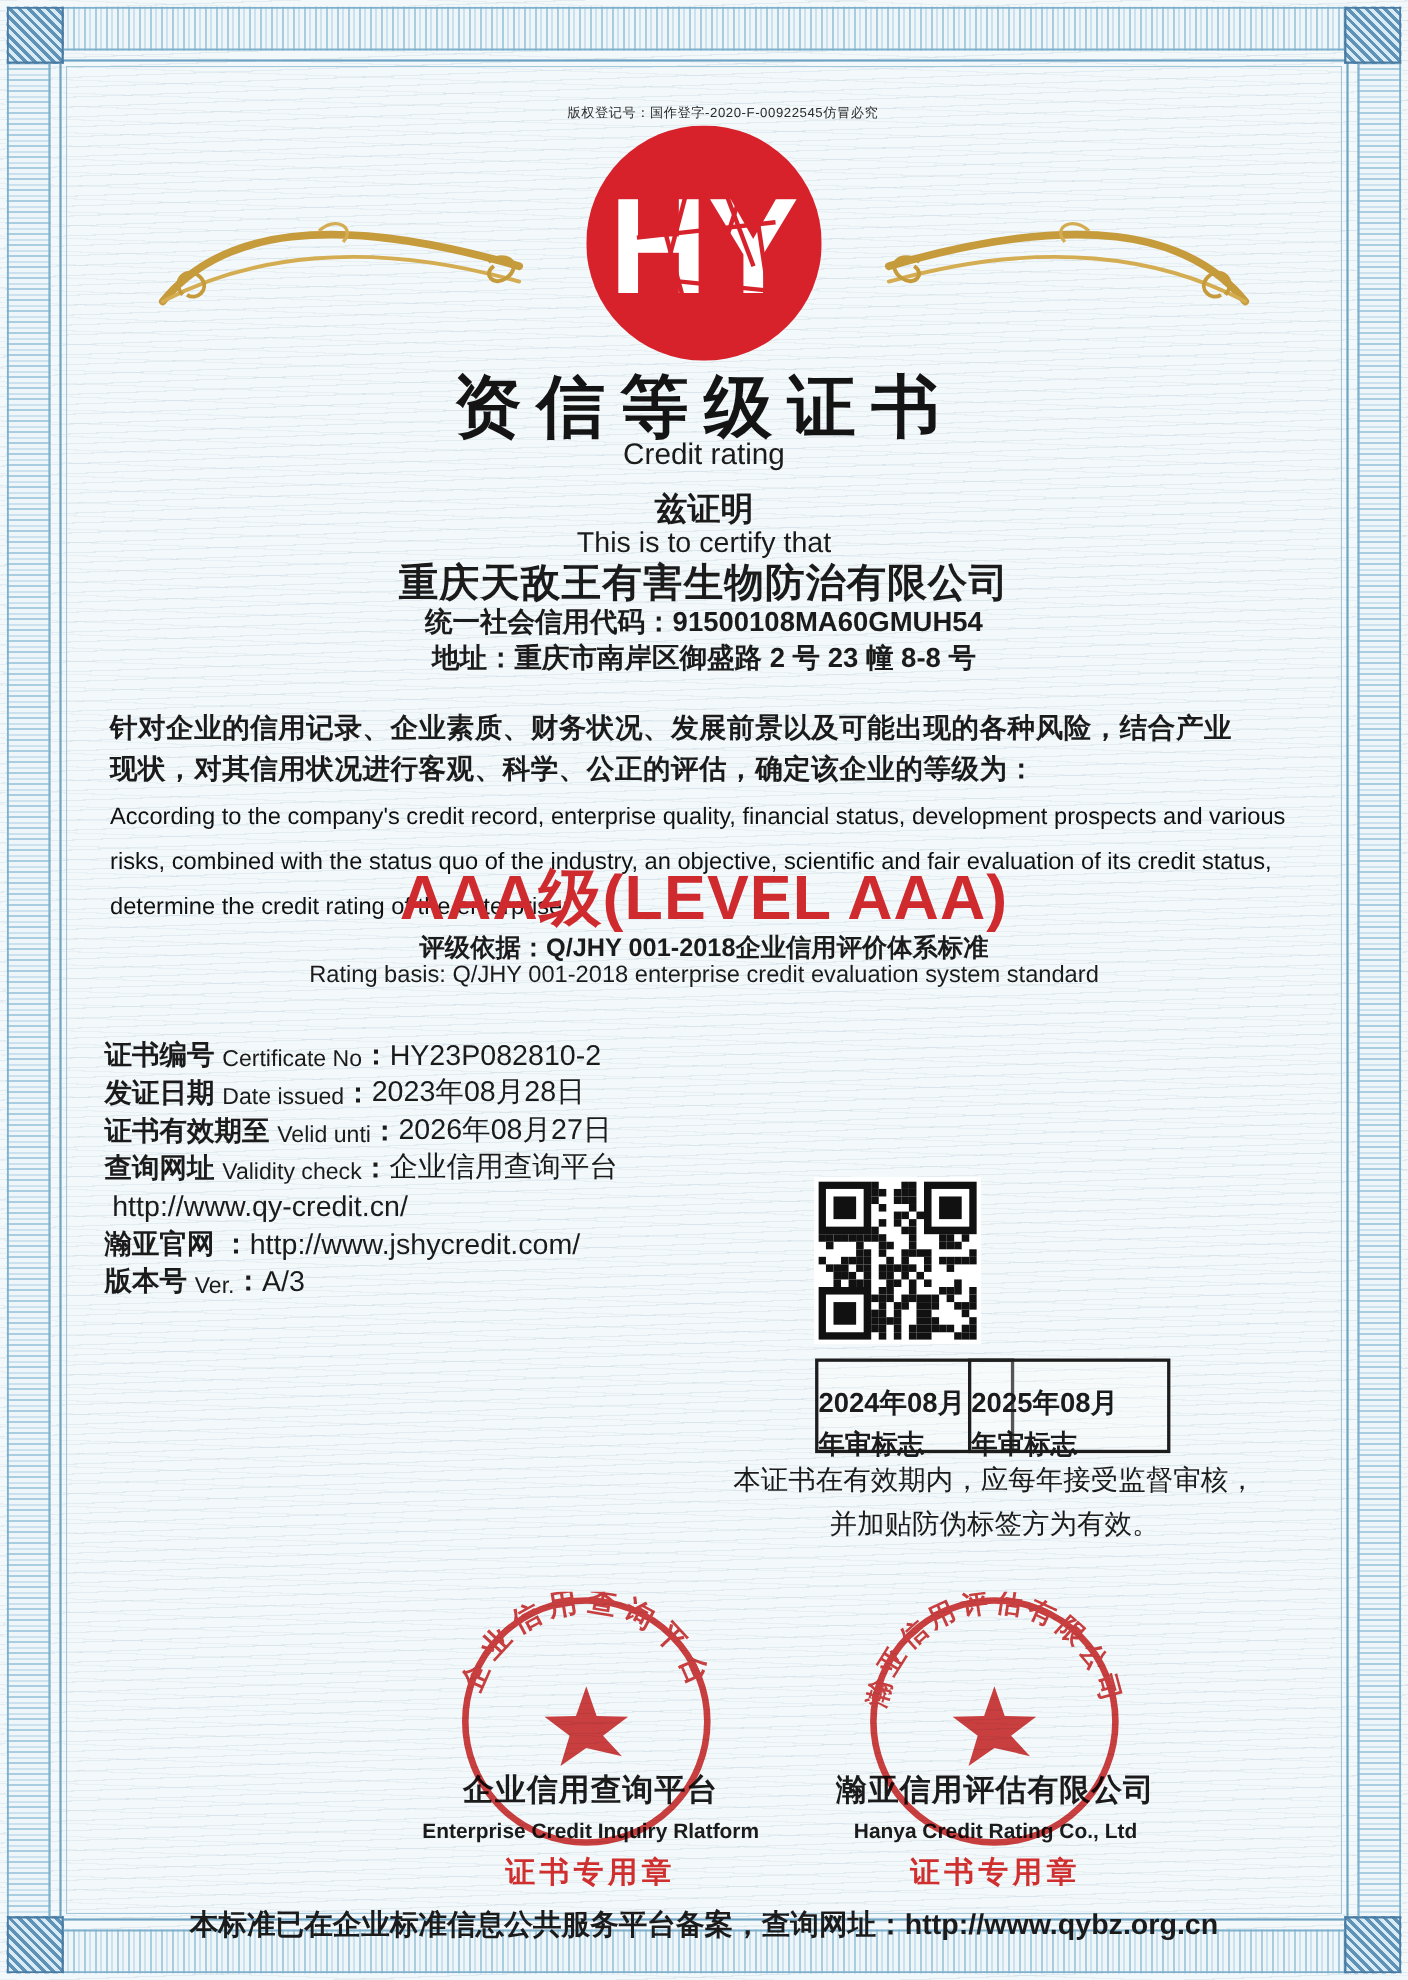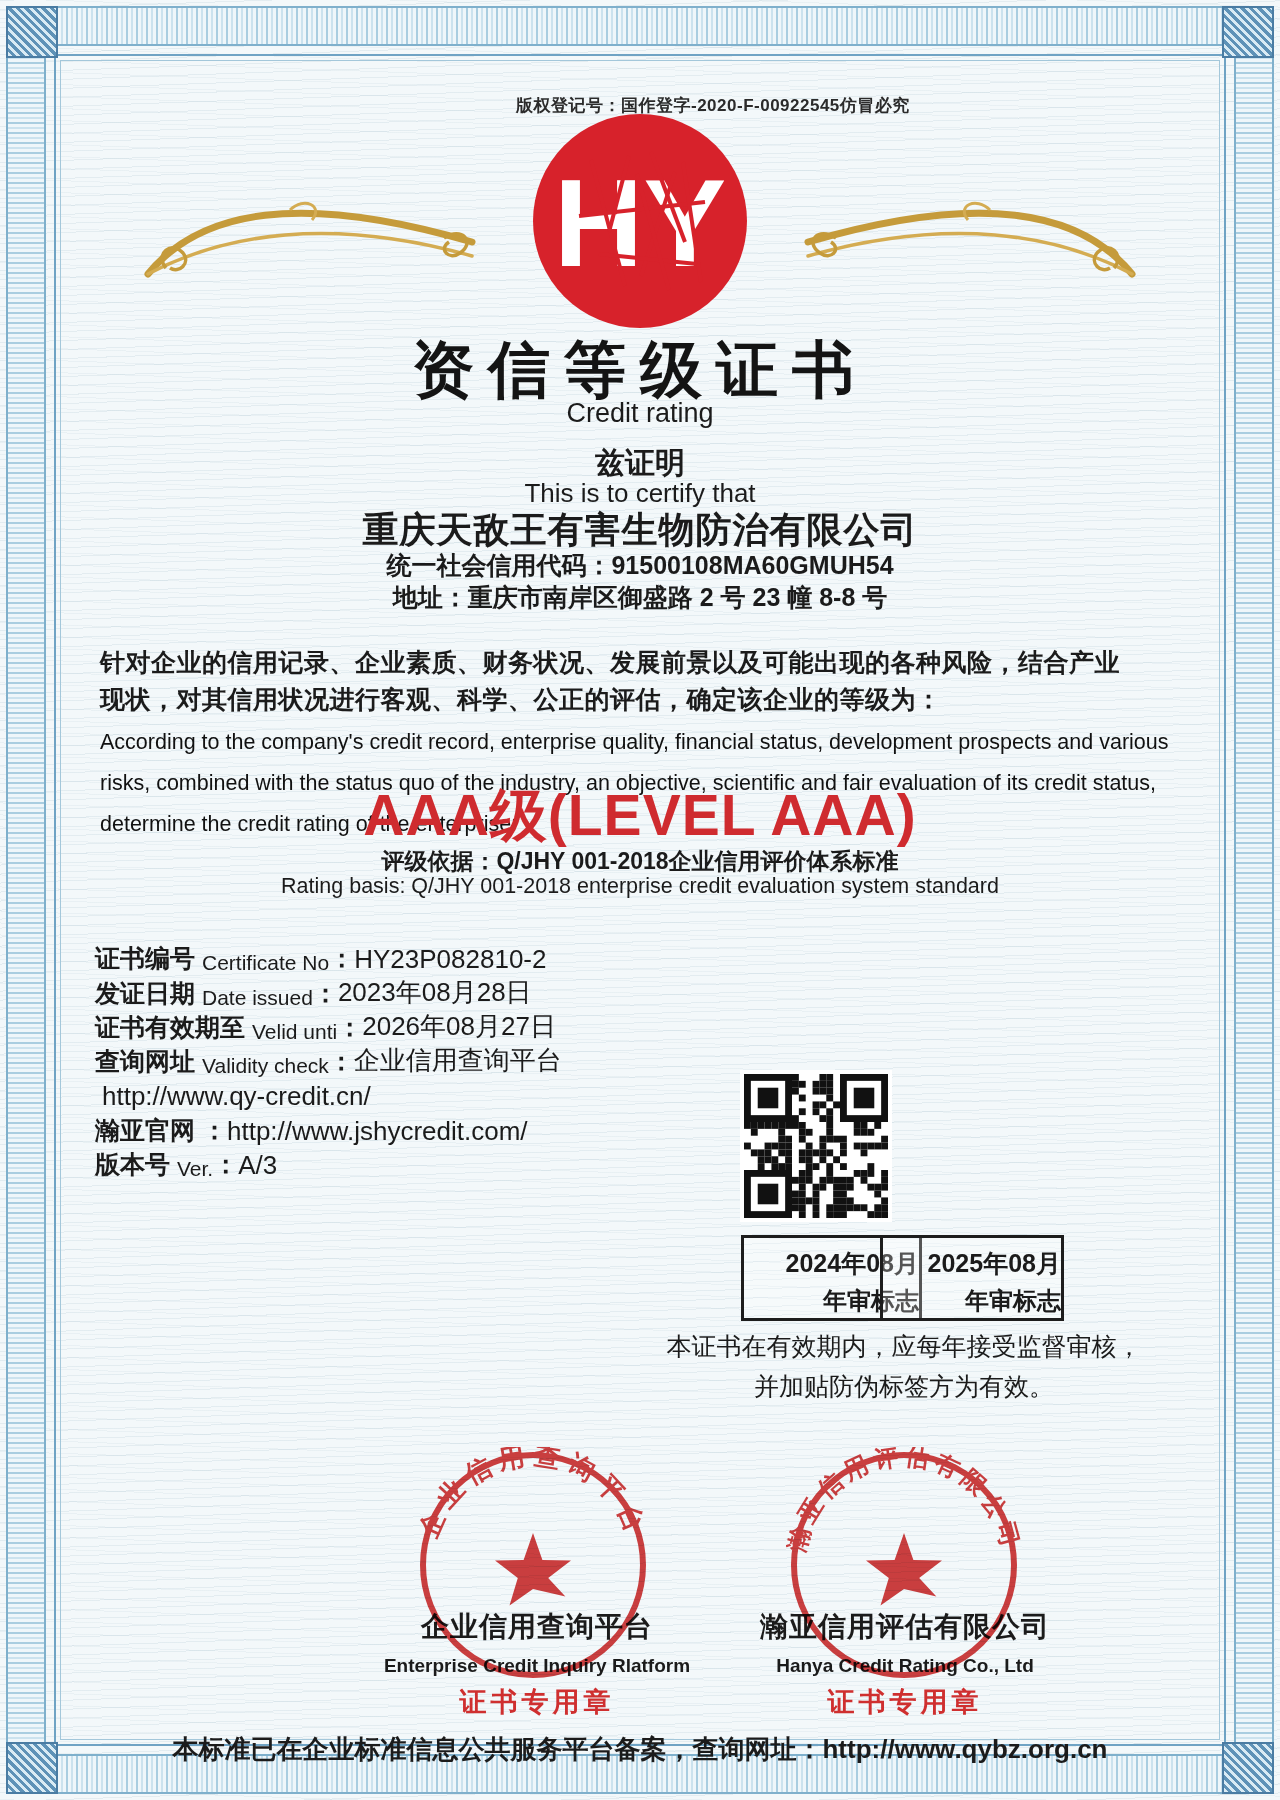--- a/index.html
+++ b/index.html
@@ -24,21 +24,21 @@
   .b-left { left:6px; } .b-right { right:6px; }
   .corner { position:absolute; width:52px; height:52px; z-index:3;
     background:repeating-linear-gradient(45deg,#5e92b7 0 3px,#d9ebf4 3px 6px);
     box-shadow: inset 0 0 0 2px #4a7ca3; }
   .c-tl { top:6px; left:6px; } .c-tr { top:6px; right:6px; }
   .c-bl { bottom:6px; left:6px; } .c-br { bottom:6px; right:6px; }
   .inner-frame  { position:absolute; inset:54px; border:2px solid #6fa3c4; z-index:2; pointer-events:none; }
   .inner-frame2 { position:absolute; inset:60px; border:1px solid #a3c7da; z-index:2; pointer-events:none; }
 
   
-  .copyright { position:absolute; top:94px; left:516px; font-size:17px; font-weight:700; color:#2b2b2b; letter-spacing:0.5px; z-index:5; }
+  .copyright { position:absolute; top:94px; left:516px; font-size:12px; font-weight:400; color:#2b2b2b; letter-spacing:0.5px; z-index:5; }
   .logo { position:absolute; top:114px; left:533px; width:214px; height:214px; z-index:6; }
   .flourish { position:absolute; top:182px; width:340px; height:110px; z-index:4; }
   .flourish.left  { left:140px; }
   .flourish.right { left:800px; transform:scaleX(-1); }
 
   .title-zh { position:absolute; top:328px; left:0; width:100%; text-align:center; font-size:62px; font-weight:700; letter-spacing:14px; color:#141414; z-index:5; }
   .title-en { position:absolute; top:398px; left:0; width:100%; text-align:center; font-size:27px; font-weight:500; z-index:5; }
   .certify-zh { position:absolute; top:443px; left:0; width:100%; text-align:center; font-size:30px; font-weight:600; z-index:5; }
   .certify-en { position:absolute; top:478px; left:0; width:100%; text-align:center; font-size:26px; font-weight:500; z-index:5; }
   .company { position:absolute; top:506px; left:0; width:100%; text-align:center; font-size:36px; font-weight:800; letter-spacing:1px; z-index:5; }
@@ -61,21 +61,21 @@
   .d-en { font-size:21px; font-weight:400; margin-left:7px;margin-top:15px; }
   .d-sep { font-size:25px; font-weight:700; }
   .d-val { font-size:26px; font-weight:500; }
 
   
   .qr-box { position:absolute; top:1070px; left:740px; width:152px; height:152px; background:#fff; padding:4px; z-index:5; }
   .qr-box svg { width:100%; height:100%; display:block; }
   .qr-note { position:absolute; top:1072px; left:906px; width:280px; z-index:5; }
   .qr-note div { font-size:25px; font-weight:500; line-height:44px; letter-spacing:0.5px; white-space:nowrap; }
 
-  .year-box { position:absolute; top:1235px; height:86px; border:3px solid #1d1d1d; text-align:right; padding-top:9px; z-index:5; background:rgba(255,255,255,0.25); }
+  .year-box { position:absolute; top:1235px; height:86px; border:3px solid #1d1d1d; text-align:left; padding-top:21px; z-index:5; background:rgba(255,255,255,0.25); }
   .yb-1 { left:741px; width:181px; }
   .yb-2 { left:880px; width:184px; }
   .year-box .yb-date { font-size:25px; font-weight:600; }
   .year-box .yb-label { font-size:24px; font-weight:600; margin-top:5px; }
 
   .supervise { position:absolute; top:1326px; left:630px; width:548px; text-align:center; z-index:5; }
   .supervise div { font-size:25px; font-weight:500; line-height:40px; white-space:nowrap; }
 
   
   .seal { position:absolute; width:236px; height:236px; z-index:7; mix-blend-mode:multiply; opacity:0.92; }

